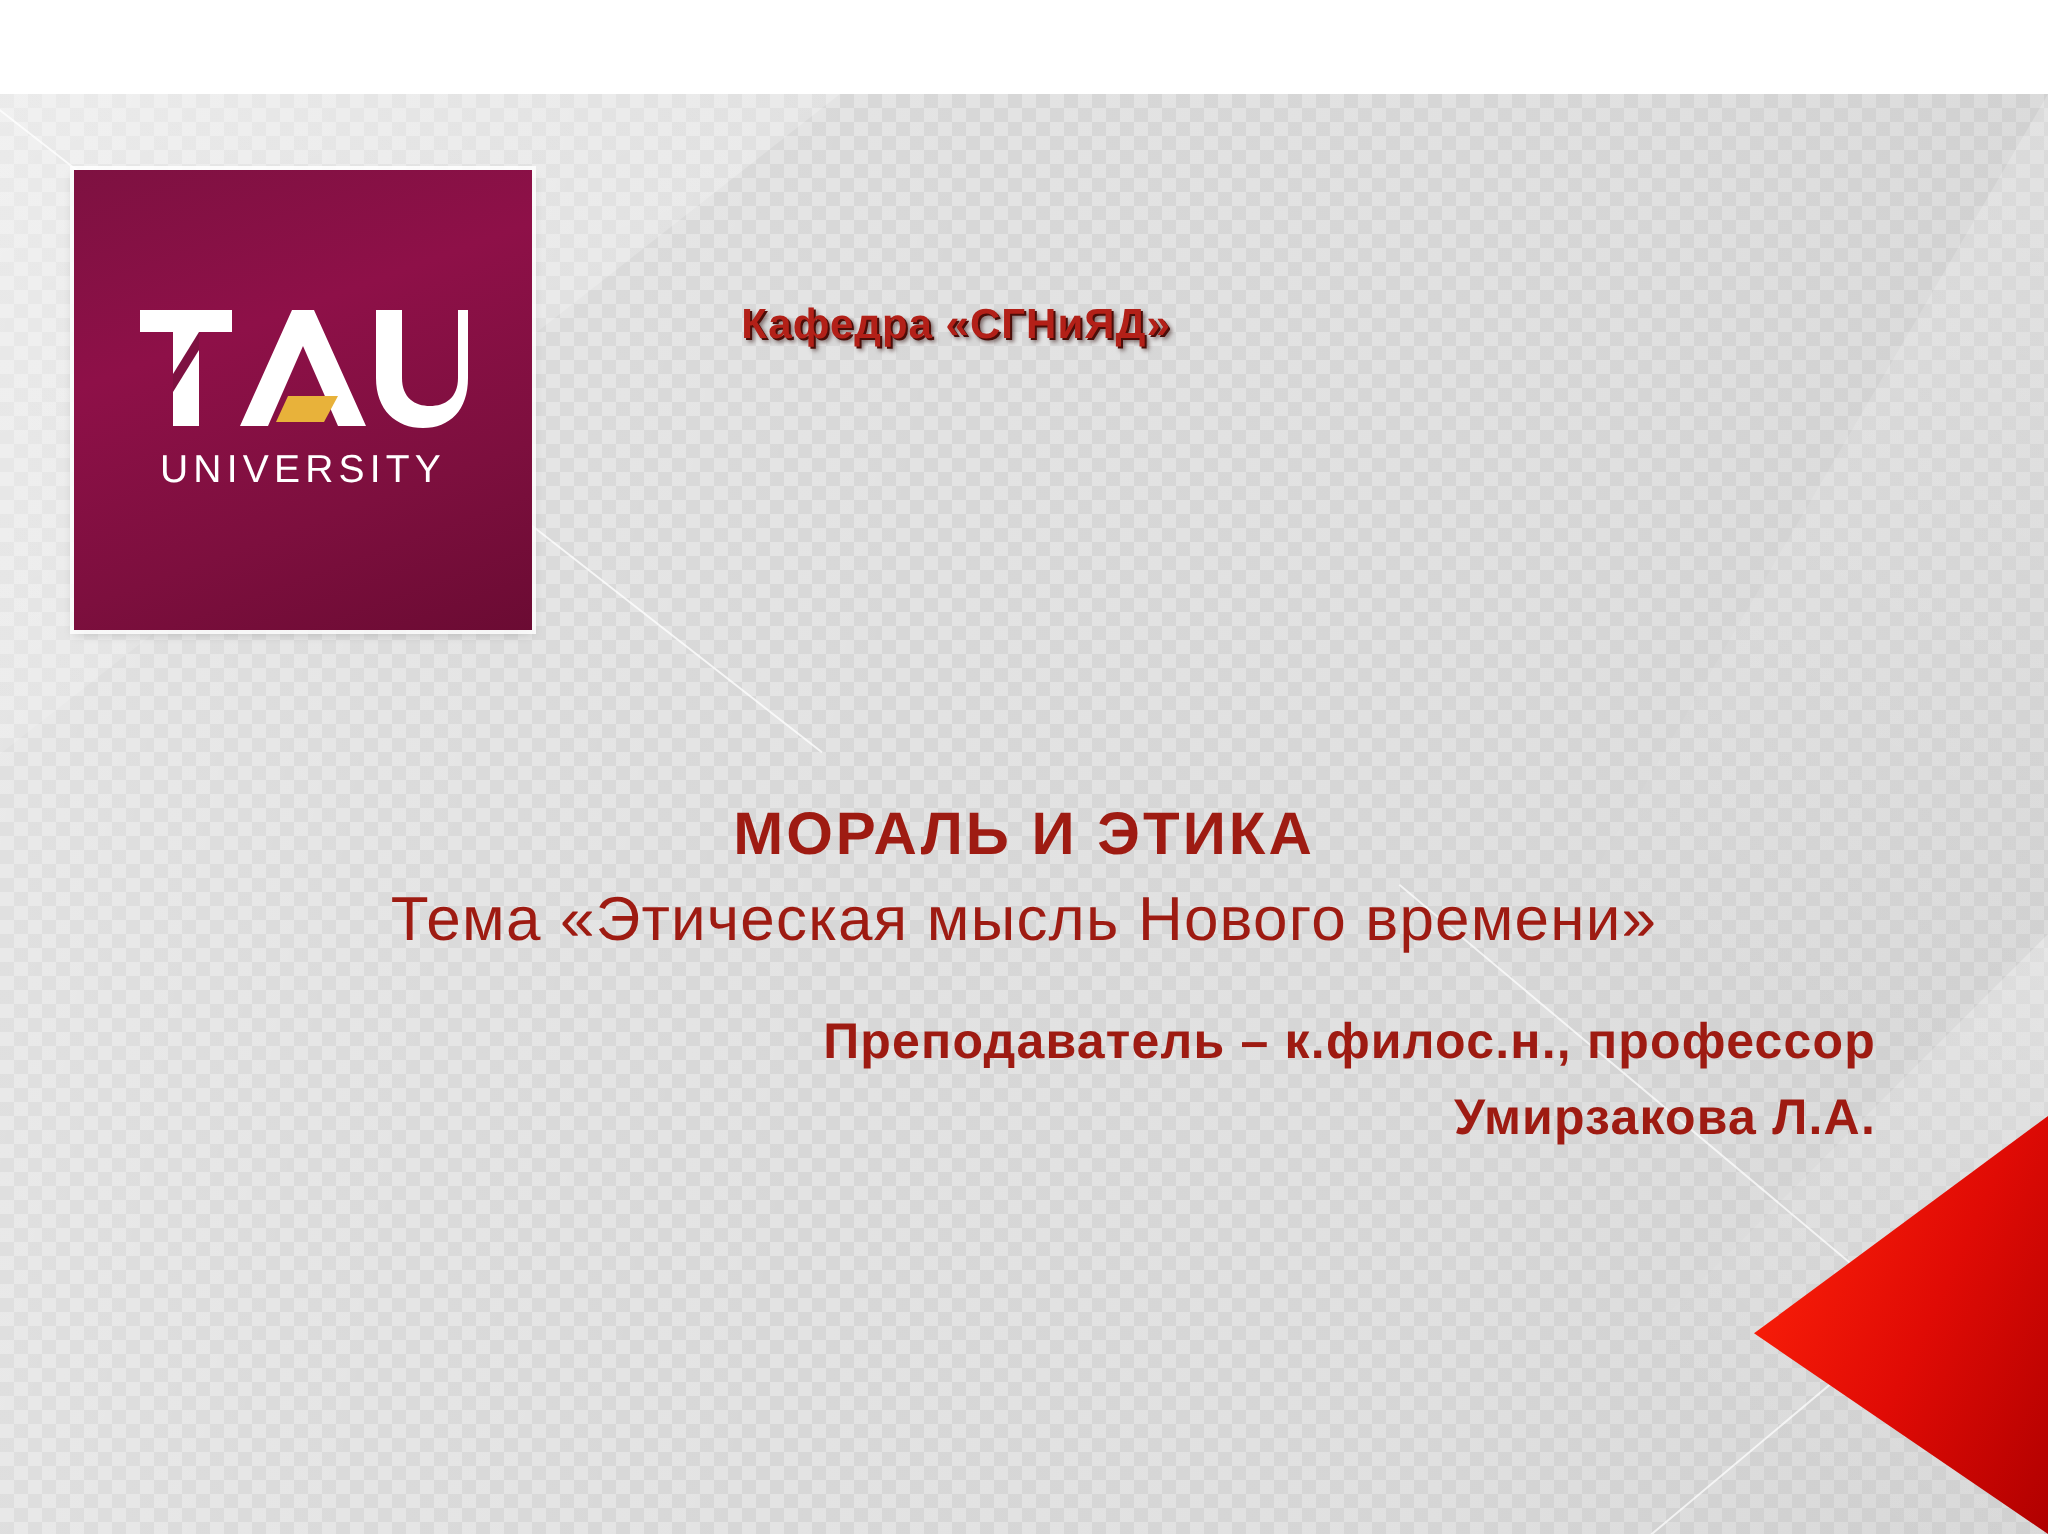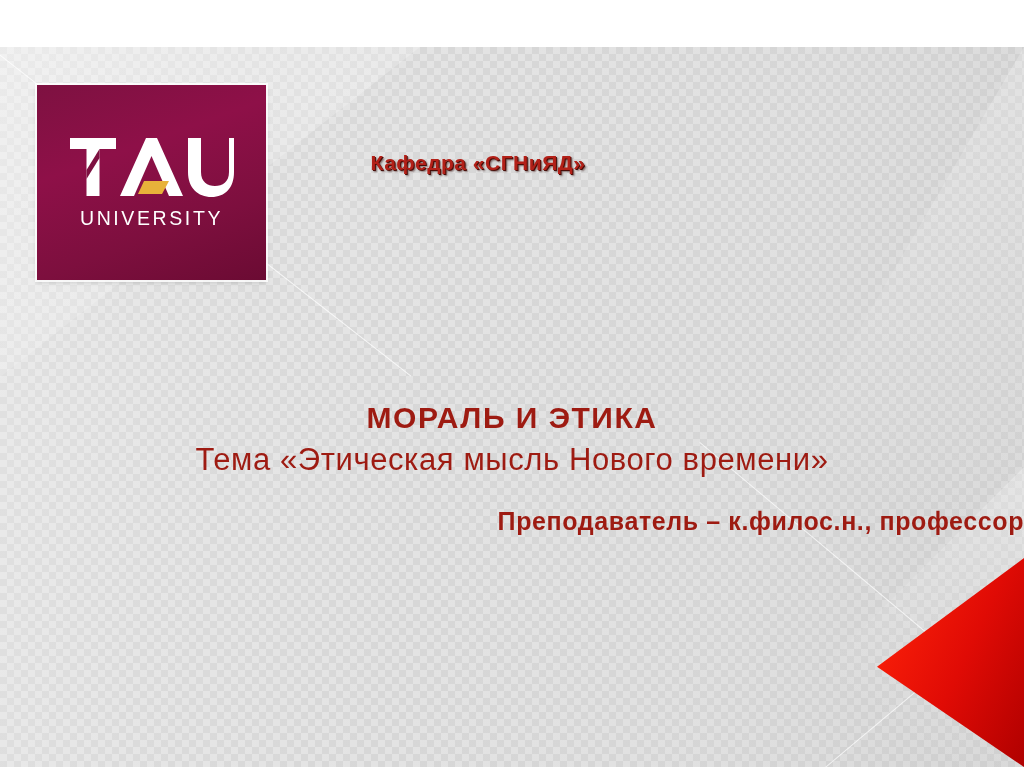--- a/index.html
+++ b/index.html
@@ -132,21 +132,21 @@
     height: 47px;
     background: #ffffff;
   }
 
   
   .logo-box {
     position: absolute;
     left: 37px;
     top: 85px;
     width: 229px;
-    height: 195px;
+    height: 230px;
     background: linear-gradient(160deg, #7e1141 0%, #8e1048 35%, #7d0f3e 70%, #6b0b33 100%);
     box-shadow: 0 0 0 2px rgba(255,255,255,0.85), 0 2px 5px rgba(0,0,0,0.18);
     display: flex;
     flex-direction: column;
     align-items: center;
     justify-content: center;
   }
   .logo-mark {
     display: block;
     width: 168px;
@@ -206,20 +206,21 @@
     line-height: 1.18;
     font-family: "Liberation Sans", sans-serif;
   }
 
   
   .instructor-block {
     position: absolute;
     left: 0;
     top: 502px;
     width: 1024px;
+    padding-right: 86px;
     box-sizing: border-box;
     text-align: right;
     color: #9e1b12;
     font-weight: bold;
     font-size: 25px;
     line-height: 1.52;
     letter-spacing: 0.6px;
     font-family: "Liberation Sans", sans-serif;
   }
   .instructor-line { display: block; }
@@ -263,15 +264,16 @@
 
   <div class="dept-heading">Кафедра «СГНиЯД»</div>
 
   <div class="title-block">
     <div class="title-main">МОРАЛЬ И ЭТИКА</div>
     <div class="title-sub">Тема «Этическая мысль Нового времени»</div>
   </div>
 
   <div class="instructor-block">
     <span class="instructor-line">Преподаватель – к.филос.н., профессор</span>
+    <span class="instructor-line">Умирзакова Л.А.</span>
   </div>
 
 </div>
 
 </body></html>

